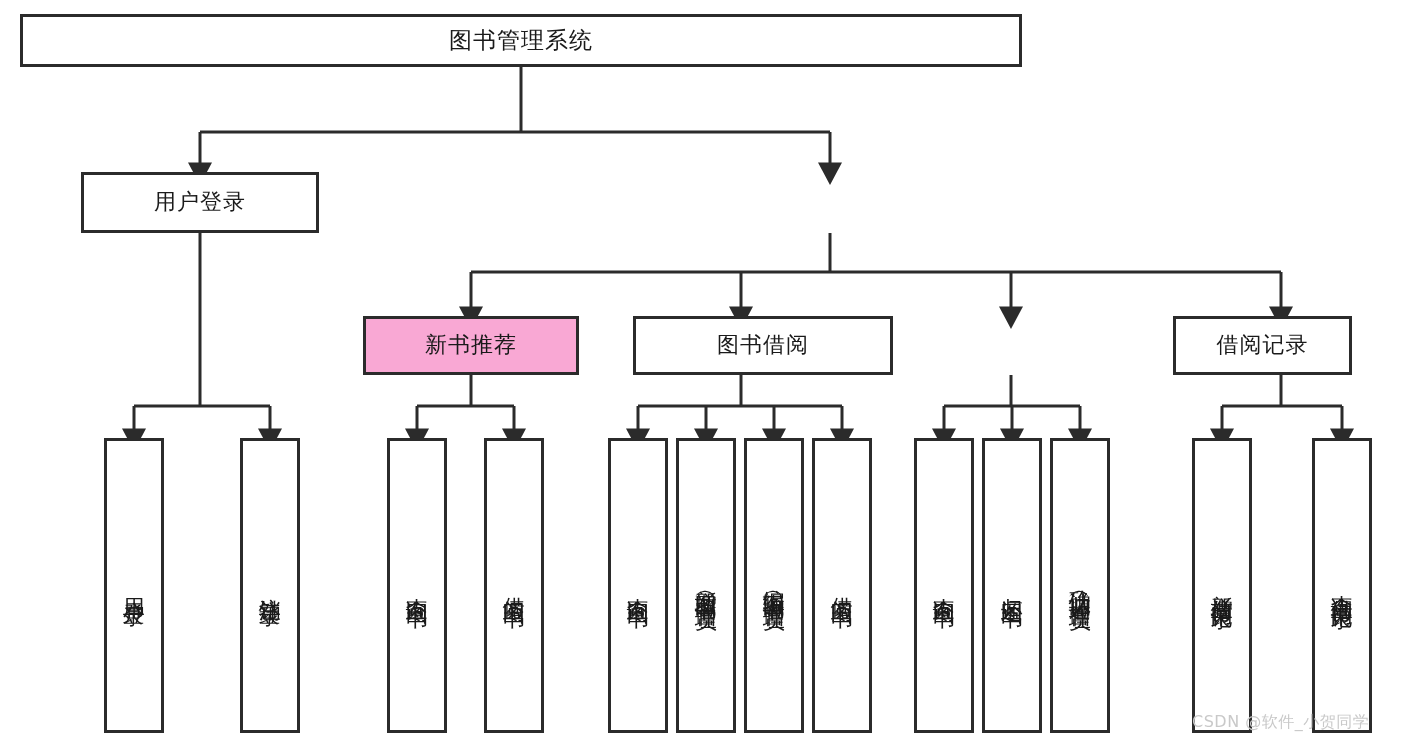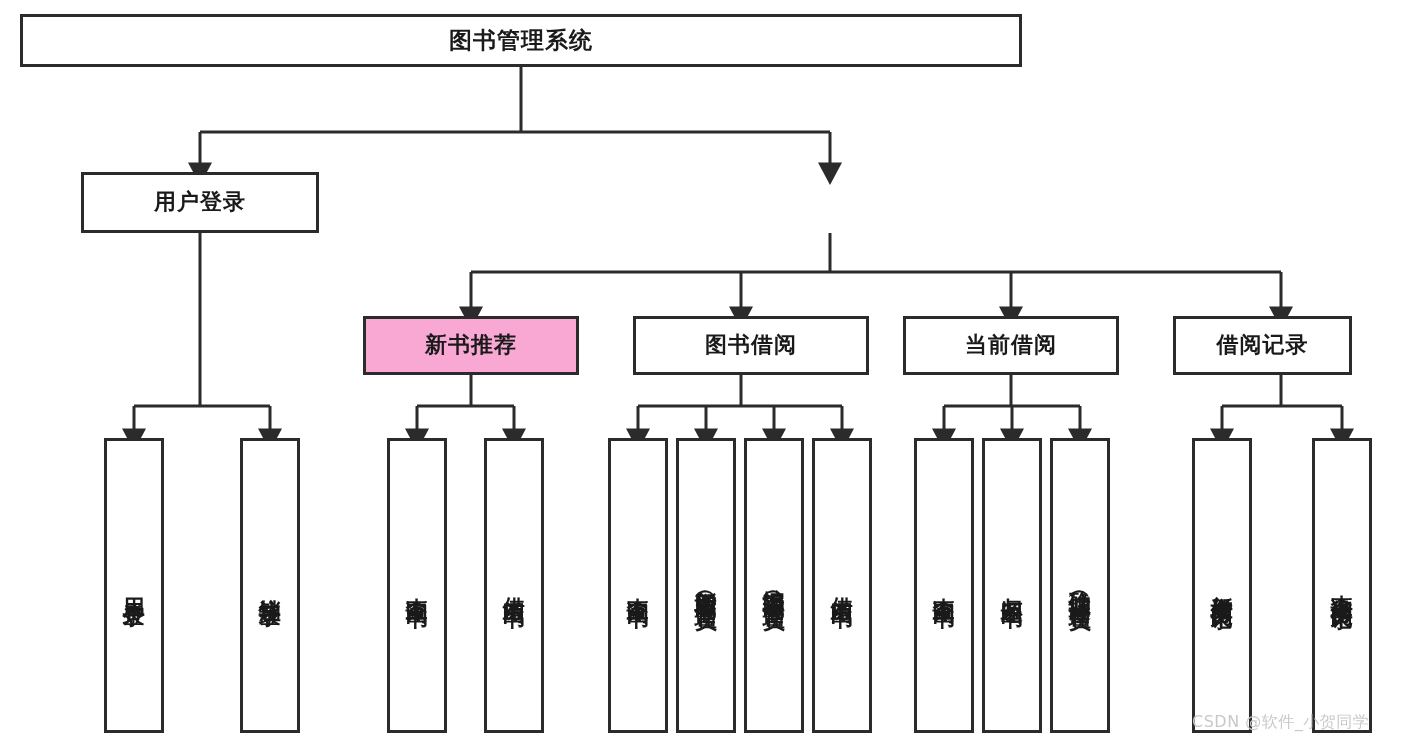--- a/index.html
+++ b/index.html
@@ -29,21 +29,20 @@
   .node {
     position: absolute;
     box-sizing: border-box;
     border: 3px solid #404040;
     background: #ffffff;
     display: flex;
     align-items: center;
     justify-content: center;
     text-align: right;
     color: #1a1a1a;
-    font-weight: bold;
   }
   .node.h {
     font-size: 22px;
     letter-spacing: 1px;
     line-height: 1.2;
   }
   .node.root {
     font-size: 23px;
   }
   .node.v {
@@ -128,25 +127,22 @@
     <span>图书管理系统</span>
   </div>
 
   <div class="node h" style="left: 81px; top: 172px; width: 238px; height: 61px; border-color: rgb(43, 43, 43); background: rgb(255, 255, 255); color: rgb(26, 26, 26);">
     <span>用户登录</span>
   </div>
 
   <div class="node h" style="left: 363px; top: 316px; width: 216px; height: 59px; border-color: rgb(43, 43, 43); background: #f9a8d4; color: rgb(26, 26, 26);">
     <span>新书推荐</span>
   </div>
-  <div class="node h" style="left: 633px; top: 316px; width: 236px; height: 59px; border-color: rgb(43, 43, 43); background: rgb(255, 255, 255); color: rgb(26, 26, 26);">
+  <div class="node h" style="left: 633px; top: 316px; width: 260px; height: 59px; border-color: rgb(43, 43, 43); background: rgb(255, 255, 255); color: rgb(26, 26, 26);">
     <span>图书借阅</span>
-  </div>
-  <div class="node h" style="left: 903px; top: 316px; width: 216px; height: 59px; border-color: rgb(43, 43, 43); background: rgb(255, 255, 255); color: rgb(26, 26, 26);">
-    <span>当前借阅</span>
   </div>
   <div class="node h" style="left: 1173px; top: 316px; width: 179px; height: 59px; border-color: rgb(43, 43, 43); background: rgb(255, 255, 255); color: rgb(26, 26, 26);">
     <span>借阅记录</span>
   </div>
 
   <div class="node v" style="left: 104px; top: 438px; width: 60px; height: 295px; border-color: rgb(43, 43, 43); background: rgb(255, 255, 255); color: rgb(26, 26, 26);">
     <span class="vtext">用户登录</span>
   </div>
   <div class="node v" style="left: 240px; top: 438px; width: 60px; height: 295px; border-color: rgb(43, 43, 43); background: rgb(255, 255, 255); color: rgb(26, 26, 26);">
     <span class="vtext">注销登录</span>

